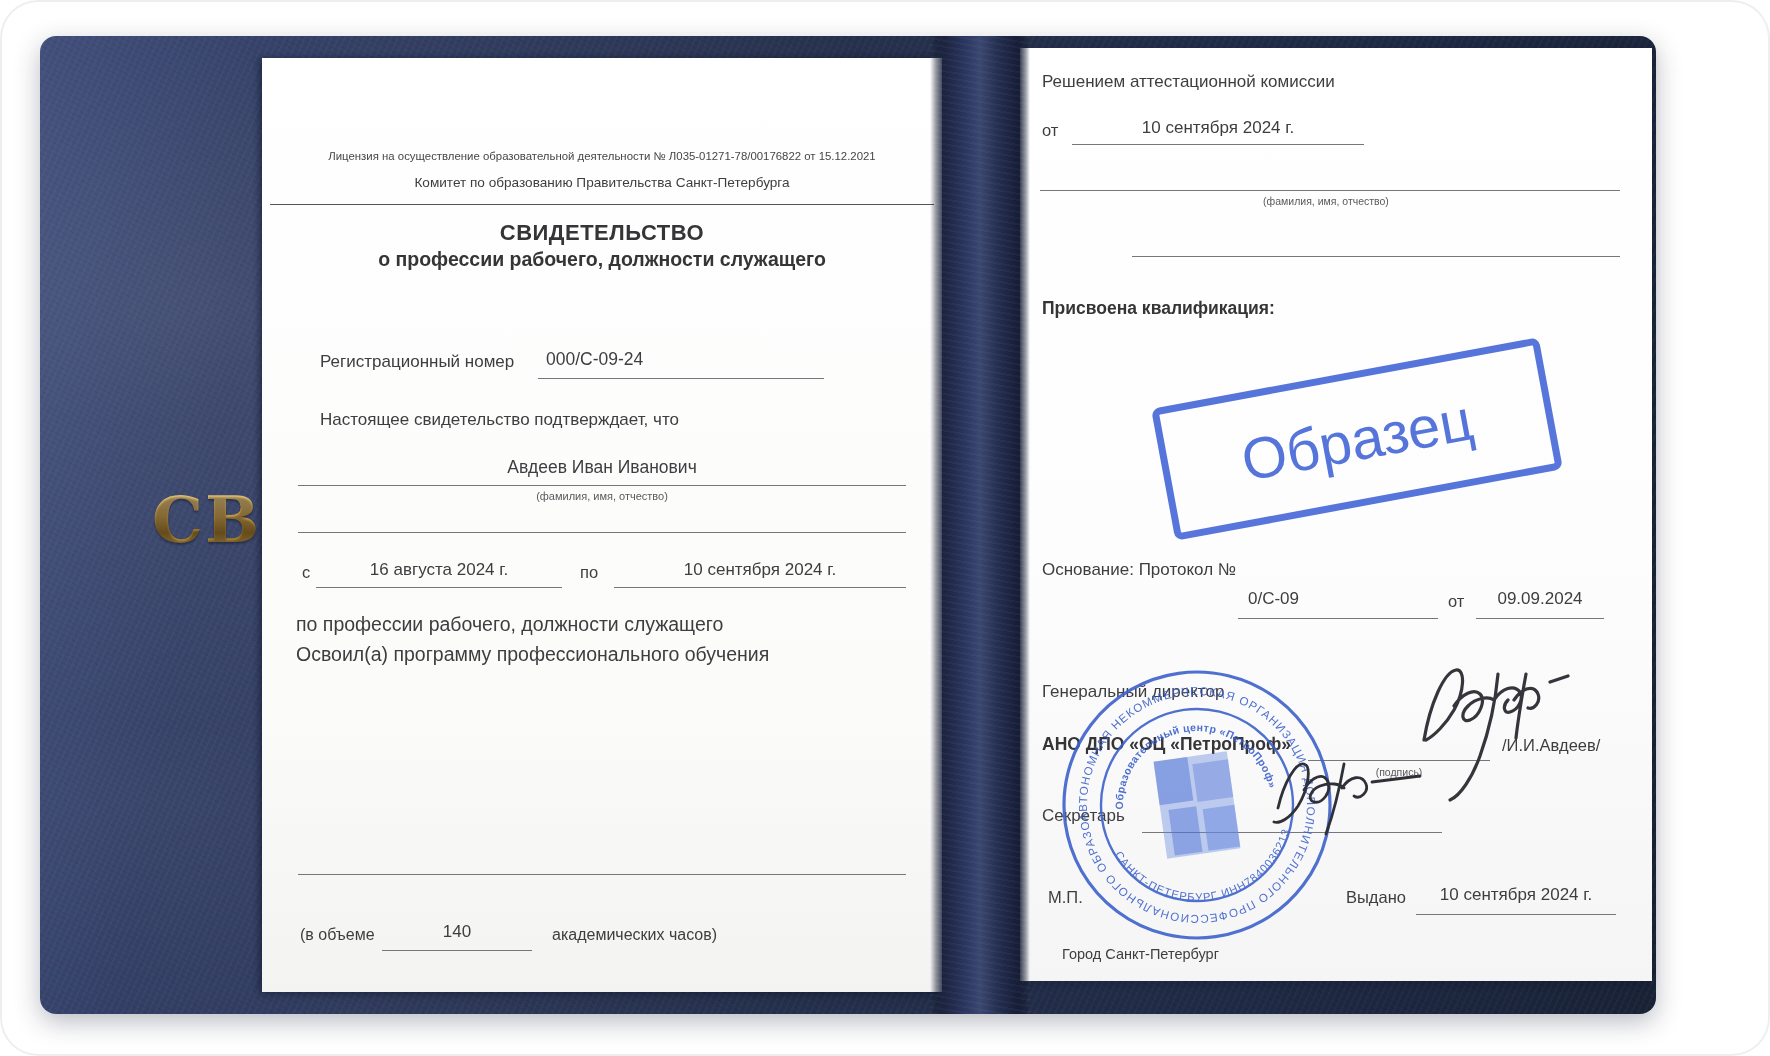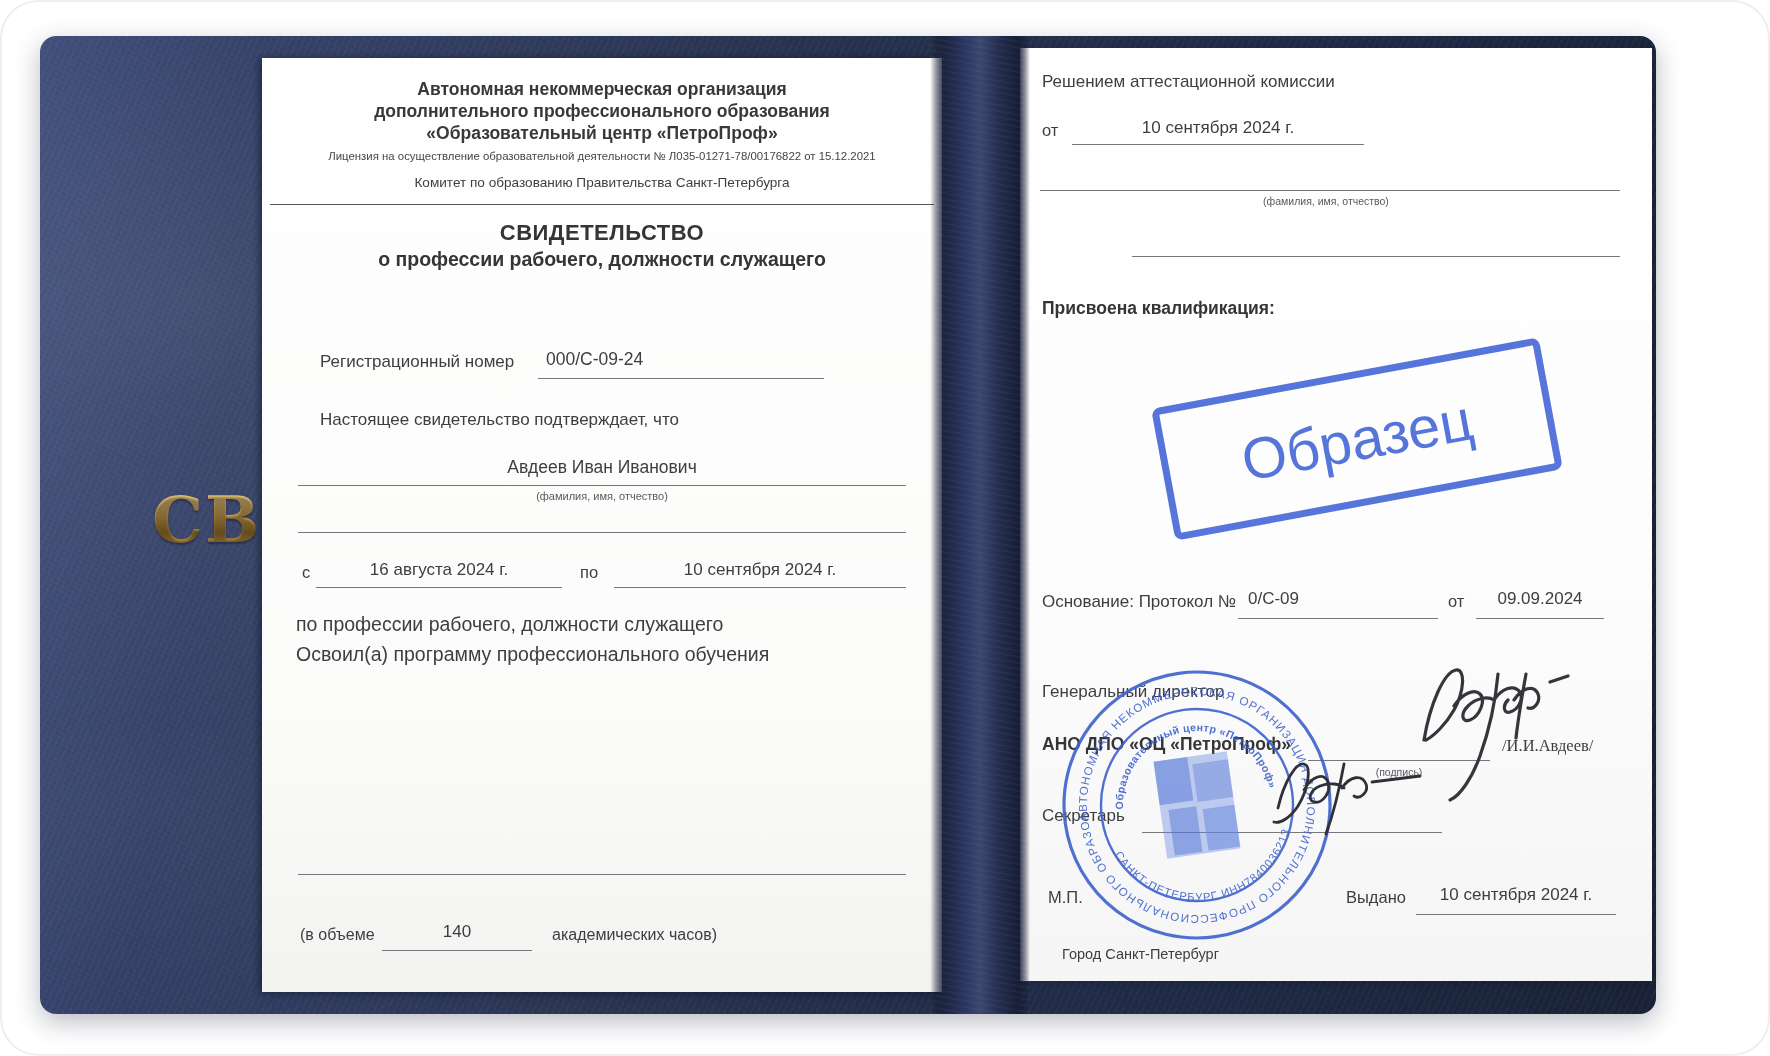--- a/index.html
+++ b/index.html
@@ -64,28 +64,28 @@
   .lp-vol-prefix{left:38px;top:868px;font-size:16px;}
   .lp-vol-hours{left:120px;top:864px;width:150px;font-size:17px;}
   .lp-vol-suffix{left:290px;top:868px;font-size:16px;}
   
   .rp-commission{left:22px;top:24px;font-size:17px;}
   .rp-date-label{left:22px;top:73px;font-size:16.5px;}
   .rp-decision-date{left:52px;top:70px;width:292px;font-size:17px;}
   .rp-name{left:20px;top:115px;width:572px;font-size:17.5px;}
   .rp-name-hint{left:20px;top:147px;width:572px;font-size:10.5px;}
   .rp-qual{left:22px;top:250px;font-size:17.5px;color:#353537;}
-  .rp-basis-label{left:22px;top:544px;font-size:17px;}
+  .rp-basis-label{left:22px;top:512px;font-size:17px;}
   .rp-protocol{left:228px;top:541px;font-size:17px;}
   .rp-basis-date-label{left:428px;top:544px;font-size:16.5px;}
   .rp-basis-date{left:456px;top:541px;width:128px;font-size:17px;}
   .rp-director-title{left:22px;top:634px;font-size:17px;z-index:2;}
   .rp-org{left:22px;top:686px;font-size:17.5px;color:#353537;z-index:2;}
   .rp-sig-hint{left:288px;top:718px;width:182px;font-size:10.5px;z-index:2;}
-  .rp-director-name{left:482px;top:688px;font-size:16.5px;font-family:Liberation Serif, serif;}
+  .rp-director-name{left:482px;top:688px;font-size:16.5px;}
   .rp-secretary{left:22px;top:758px;font-size:17px;z-index:2;}
   .rp-mp{left:28px;top:840px;font-size:16.5px;z-index:2;}
   .rp-issued-label{left:326px;top:840px;font-size:16.5px;z-index:7;}
   .rp-issued-date{left:398px;top:837px;width:196px;font-size:17px;z-index:7;}
   .rp-city{left:42px;top:898px;font-size:14.5px;}
   
   #stamp{position:absolute;left:140px;top:324px;width:380px;height:120px;z-index:5;
     transform:rotate(-10.5deg);border:7px solid #4a6bd8;border-radius:8px;
     display:flex;align-items:center;justify-content:center;
     font-size:58px;color:#4a6bd8;opacity:.93;}
@@ -97,25 +97,20 @@
 </head>
 <body>
 
 <div id="photo">
 
   <div id="cover">
     <div id="gold-title">СВИДЕ</div>
   </div>
 
   <div id="page-left" class="page">
-    <div class="t center lp-org">
-      <div>Автономная некоммерческая организация</div>
-      <div>дополнительного профессионального образования</div>
-      <div>«Образовательный центр «ПетроПроф»</div>
-    </div>
     <div class="t center lp-license">Лицензия на осуществление образовательной деятельности № Л035-01271-78/00176822 от 15.12.2021</div>
     <div class="t center lp-committee">Комитет по образованию Правительства Санкт-Петербурга</div>
     <div class="rule dark" style="left:8px;top:146px;width:664px;"></div>
 
     <div class="t center b lp-title">СВИДЕТЕЛЬСТВО</div>
     <div class="t center b lp-subtitle">о профессии рабочего, должности служащего</div>
 
     <div class="t lp-reg-label">Регистрационный номер</div>
     <div class="t lp-reg-value">000/С-09-24</div>
     <div class="rule" style="left:276px;top:320px;width:286px;"></div>

